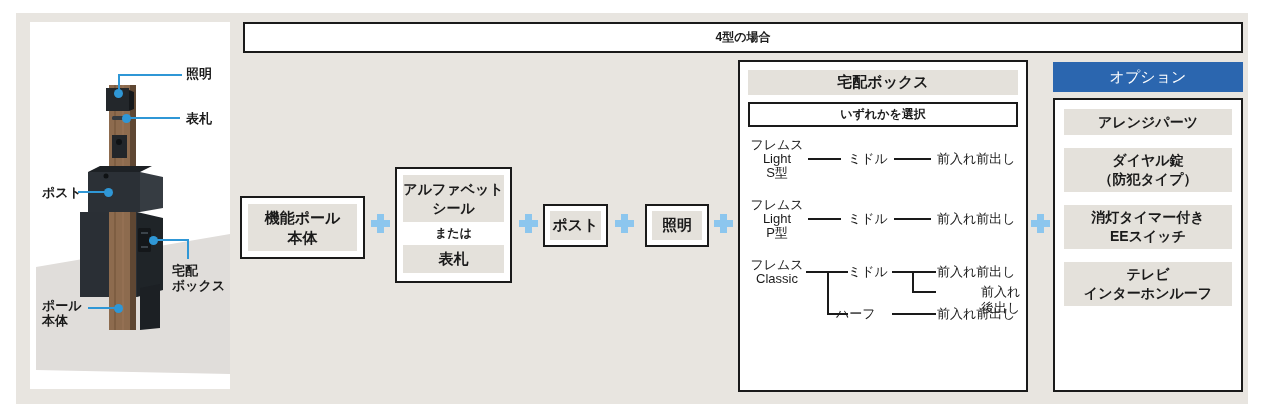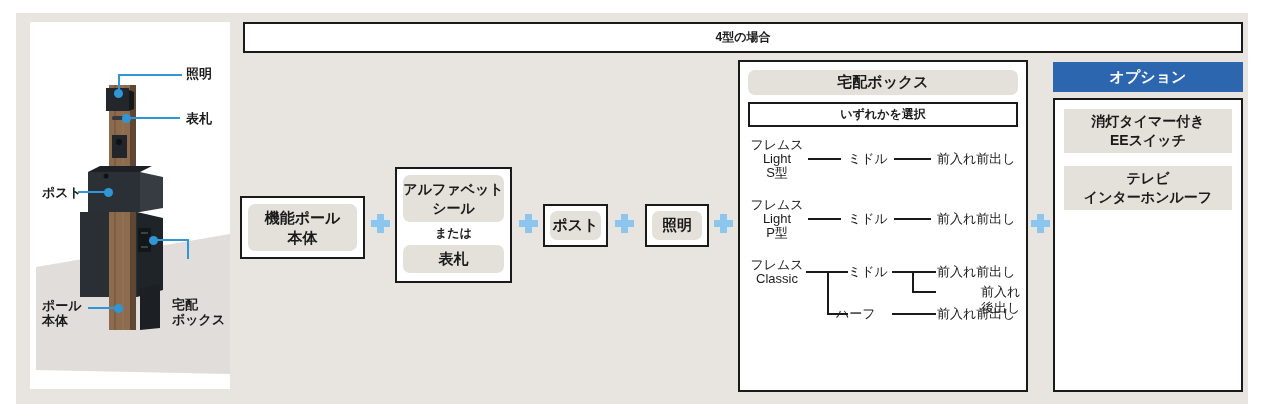--- a/index.html
+++ b/index.html
@@ -22,33 +22,33 @@
   .callout-label{position:absolute;font-size:13px;font-weight:bold;line-height:1.18;color:var(--ink);}
   .cline{position:absolute;background:var(--callout);}
   .cdot{position:absolute;width:9px;height:9px;border-radius:50%;background:var(--callout);}
 
   
   .hdr{left:243px;top:22px;width:1000px;height:31px;background:#fff;border:2px solid var(--ink);
        display:flex;align-items:center;justify-content:center;font-size:12px;font-weight:bold;}
 
   
   .wbox{position:absolute;background:#fff;border:2px solid var(--ink);}
-  .gfill{background:var(--fill);display:flex;align-items:center;justify-content:center;text-align:center;font-weight:bold;color:var(--ink);border-radius:7px;}
+  .gfill{background:var(--fill);display:flex;align-items:center;justify-content:center;text-align:center;font-weight:bold;color:var(--ink);}
   .plus{position:absolute;width:19px;height:19px;}
   .plus::before{content:"";position:absolute;left:0;top:6px;width:19px;height:7px;background:var(--plus);}
   .plus::after{content:"";position:absolute;left:6px;top:0;width:7px;height:19px;background:var(--plus);}
 
   
   .tree-name{position:absolute;width:62px;text-align:center;font-size:13px;line-height:14px;}
   .tree-word{position:absolute;font-size:13px;line-height:16px;}
   .tline{position:absolute;background:var(--ink);}
 
   
   .opt-bar{left:1053px;top:62px;width:190px;height:30px;background:var(--blue);color:#fff;
-           display:flex;align-items:center;justify-content:center;font-size:15px;font-weight:bold;}
+           display:flex;align-items:center;justify-content:center;font-size:15px;font-weight:normal;}
   .opt-box{left:1053px;top:98px;width:190px;height:294px;background:#fff;border:2px solid var(--ink);
            display:flex;flex-direction:column;gap:13px;padding:9px;}
   .opt-item{background:var(--fill);display:flex;align-items:center;justify-content:center;text-align:center;
             font-size:14px;font-weight:bold;line-height:1.35;}
   .opt-1{height:26px;} .opt-2{height:44px;}
 </style>
 </head>
 <body>
 
 <div class="abs panel"></div>
@@ -97,21 +97,21 @@
 
   
   <div class="cline" style="left:48px;top:169px;width:30px;height:2px;"></div>
   <div class="cdot" style="left:74px;top:166px;"></div>
   <div class="callout-label" style="left:12px;top:163px;">ポスト</div>
 
   
   <div class="cline" style="left:123px;top:217px;width:36px;height:2px;"></div>
   <div class="cline" style="left:157px;top:217px;width:2px;height:20px;"></div>
   <div class="cdot" style="left:119px;top:214px;"></div>
-  <div class="callout-label pre" style="left:142px;top:241px;margin-top:34px;">宅配
+  <div class="callout-label pre" style="left:142px;top:241px;">宅配
 ボックス</div>
 
   
   <div class="cline" style="left:58px;top:285px;width:30px;height:2px;"></div>
   <div class="cdot" style="left:84px;top:282px;"></div>
   <div class="callout-label pre" style="left:12px;top:276px;">ポール
 本体</div>
 </div>
 
 <div class="abs hdr">
@@ -183,17 +183,20 @@
   <div class="tline" style="left:152px;top:251px;width:44px;height:2px;"></div>
   <div class="tree-word" style="left:197px;top:244px;">前入れ前出し</div>
 </div>
 
 <div class="plus" style="left:1031px;top:214px;"></div>
 
 <div class="abs opt-bar">
   <span>オプション</span>
 </div>
 <div class="abs opt-box">
+  <div class="opt-item opt-1">アレンジパーツ</div>
+  <div class="opt-item opt-2 pre">ダイヤル錠
+（防犯タイプ）</div>
   <div class="opt-item opt-2 pre">消灯タイマー付き
 EEスイッチ</div>
   <div class="opt-item opt-2 pre">テレビ
 インターホンルーフ</div>
 </div>
 
 </body></html>

